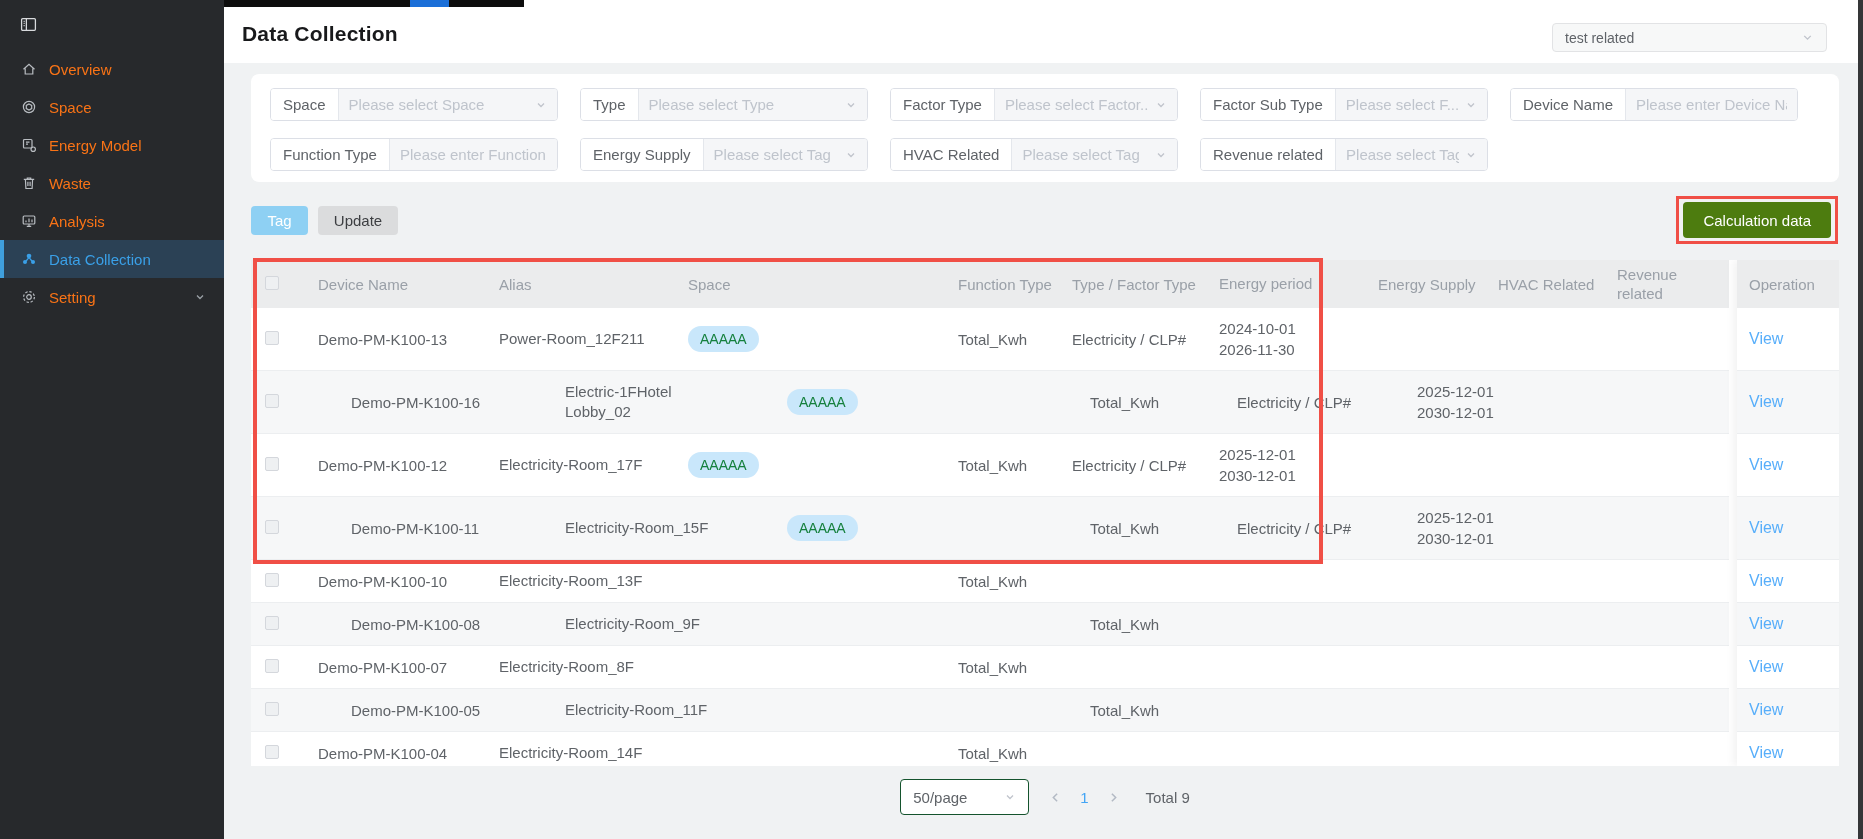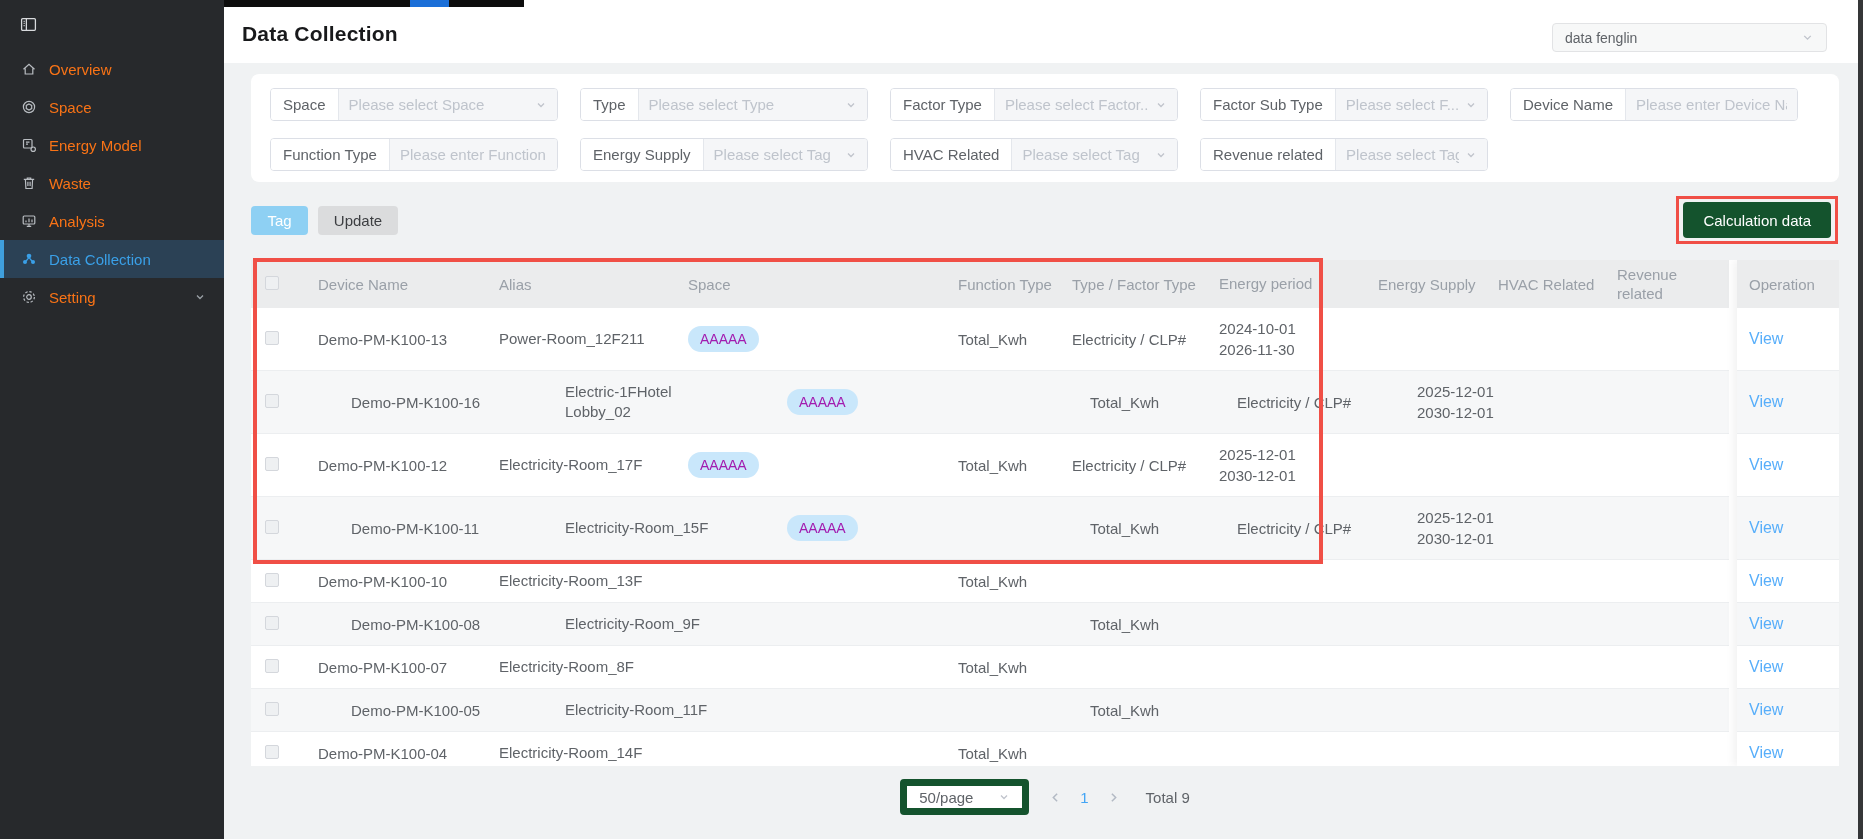--- a/index.html
+++ b/index.html
@@ -37,51 +37,51 @@
   .fvalue { flex:1; display:flex; align-items:center; justify-content:space-between; background:#f5f6f8; border-left:1px solid #e4e7ec; padding:0 10px; font-size:15px; color:#bfc4cc; white-space:nowrap; overflow:hidden; cursor:pointer; }
   .fvalue .ph { overflow:hidden; white-space:nowrap; }
   .fvalue input { border:none; outline:none; background:transparent; font:inherit; color:#5f6368; width:100%; }
   .fvalue input::placeholder { color:#bfc4cc; }
   .sel-chevron { flex-shrink:0; color:#c0c4cc; display:flex; margin-left:6px; }
 
   
   .btn-tag { position:absolute; left:27px; top:206px; width:57px; height:29px; background:#8ed0f3; color:#fff; border:none; border-radius:4px; font-size:15px; font-family:inherit; cursor:pointer; }
   .btn-update { position:absolute; left:94px; top:206px; width:80px; height:29px; background:#dbdcdd; color:#3c3e41; border:none; border-radius:4px; font-size:15px; font-family:inherit; cursor:pointer; }
   .calc-annotation { position:absolute; top:196px; right:25px; border:3px solid #f04f46; padding:3px 4px; background:transparent; z-index:6; }
-  .btn-calc { display:block; height:36px; padding:0 20px; background:#14532d; color:#fff; border:none; border-radius:4px; font-size:15px; font-family:inherit; cursor:pointer; }
+  .btn-calc { display:block; height:36px; padding:0 20px; background:#4d7c0f; color:#fff; border:none; border-radius:4px; font-size:15px; font-family:inherit; cursor:pointer; }
 
   
   .table-wrap { position:absolute; left:27px; top:260px; width:1588px; height:506px; display:flex; overflow:hidden; }
   .tmain { width:1478px; flex-shrink:0; }
   .tgap { width:8px; background:#fff; flex-shrink:0; }
   .top { width:102px; flex-shrink:0; box-shadow:-4px 0 8px rgba(0,0,0,0.05);text-align:right; }
   .thead { display:flex; align-items:center; height:48px; background:#ebeced; }
   .thead .tcell { color:#9aa0a8; font-size:15px; line-height:19px; }
   .trow { display:flex; align-items:center; background:#fff; border-bottom:1px solid #eceef0; }
   .trow.striped { background:#f6f7f8;gap:33px; }
   .trow.tall { height:63px; } .trow.short { height:43px; }
   .tcell { padding-left:12px; padding-right:8px; font-size:15px; color:#5f6368; flex-shrink:0; }
   .col-cb{width:55px; padding-left:14px;} .col-device{width:181px;} .col-alias{width:189px; line-height:20px;}
   .col-space{width:270px;} .col-func{width:114px;} .col-factor{width:147px;}
   .col-service{width:159px; display:flex; flex-direction:column; line-height:21px;}
   .col-energy{width:120px;} .col-hvac{width:119px;} .col-revenue{width:124px; line-height:20px;}
   .cb { width:14px; height:14px; border:1px solid #d4d7dc; background:#eef0f2; border-radius:2px; display:inline-block; cursor:pointer; }
-  .pill { display:inline-flex; align-items:center; height:26px; padding:0 12px; border-radius:13px; background:#c9e7fb; color:#a21caf; font-size:14px; }
+  .pill { display:inline-flex; align-items:center; height:26px; padding:0 12px; border-radius:13px; background:#c9e7fb; color:#15803d; font-size:14px; }
   .op-head { height:48px; background:#ebeced; color:#9aa0a8; font-size:15px; display:flex; align-items:center; padding-left:12px; }
   .op-cell { display:flex; align-items:center; padding-left:12px; background:#fff; border-bottom:1px solid #eceef0; }
   .op-cell.striped { background:#f6f7f8; }
   .op-cell.tall { height:63px; } .op-cell.short { height:43px; }
   .view-link { color:#57aefa; font-size:16px; text-decoration:none; cursor:pointer; }
 
   
   .table-annotation { position:absolute; left:29px; top:258px; width:1070px; height:306px; border:4px solid #f04f46; z-index:5; pointer-events:none; }
 
   
   .pagination { position:absolute; left:27px; top:779px; width:1588px; height:36px; display:flex; align-items:center; justify-content:center; }
-  .page-size { width:129px; height:36px; background:#fff; border:7px solid #14532d; border-radius:4px; display:flex; align-items:center; justify-content:space-between; padding:0 12px; font-size:15px; color:#5f6368; cursor:pointer; }
+  .page-size { width:129px; height:36px; background:#fff; border:1px solid #14532d; border-radius:4px; display:flex; align-items:center; justify-content:space-between; padding:0 12px; font-size:15px; color:#5f6368; cursor:pointer; }
   .pg-arrow { margin-left:20px; color:#b3bac4; display:flex; align-items:center; cursor:pointer; }
   .pg-num { margin-left:18px; color:#43a5f5; font-size:15px; cursor:pointer; }
   .pg-arrow.next { margin-left:18px; }
   .pg-total { margin-left:26px; color:#5f6368; font-size:15px; }
 </style>
 </head>
 <body>
 
 <div id="sidebar">
   <span class="collapse-btn">
@@ -164,21 +164,21 @@
 </div>
 
 <div id="main">
   <div class="tab-fragment">
       <span class="blue"></span>
     </div>
 
   <div id="topbar">
     <div class="page-title">Data Collection</div>
     <div class="account-select">
-      <span>data fenglin</span>
+      <span>test related</span>
       <span class="sel-chevron">
           <svg width="13" height="13" viewBox="0 0 12 12" fill="none" stroke="currentColor" stroke-width="1.3">
             <path d="M3 4.5 6 7.5 9 4.5"></path>
           </svg>
         </span>
     </div>
   </div>
 
   <div class="filter-card">
     <div class="frow r1">

